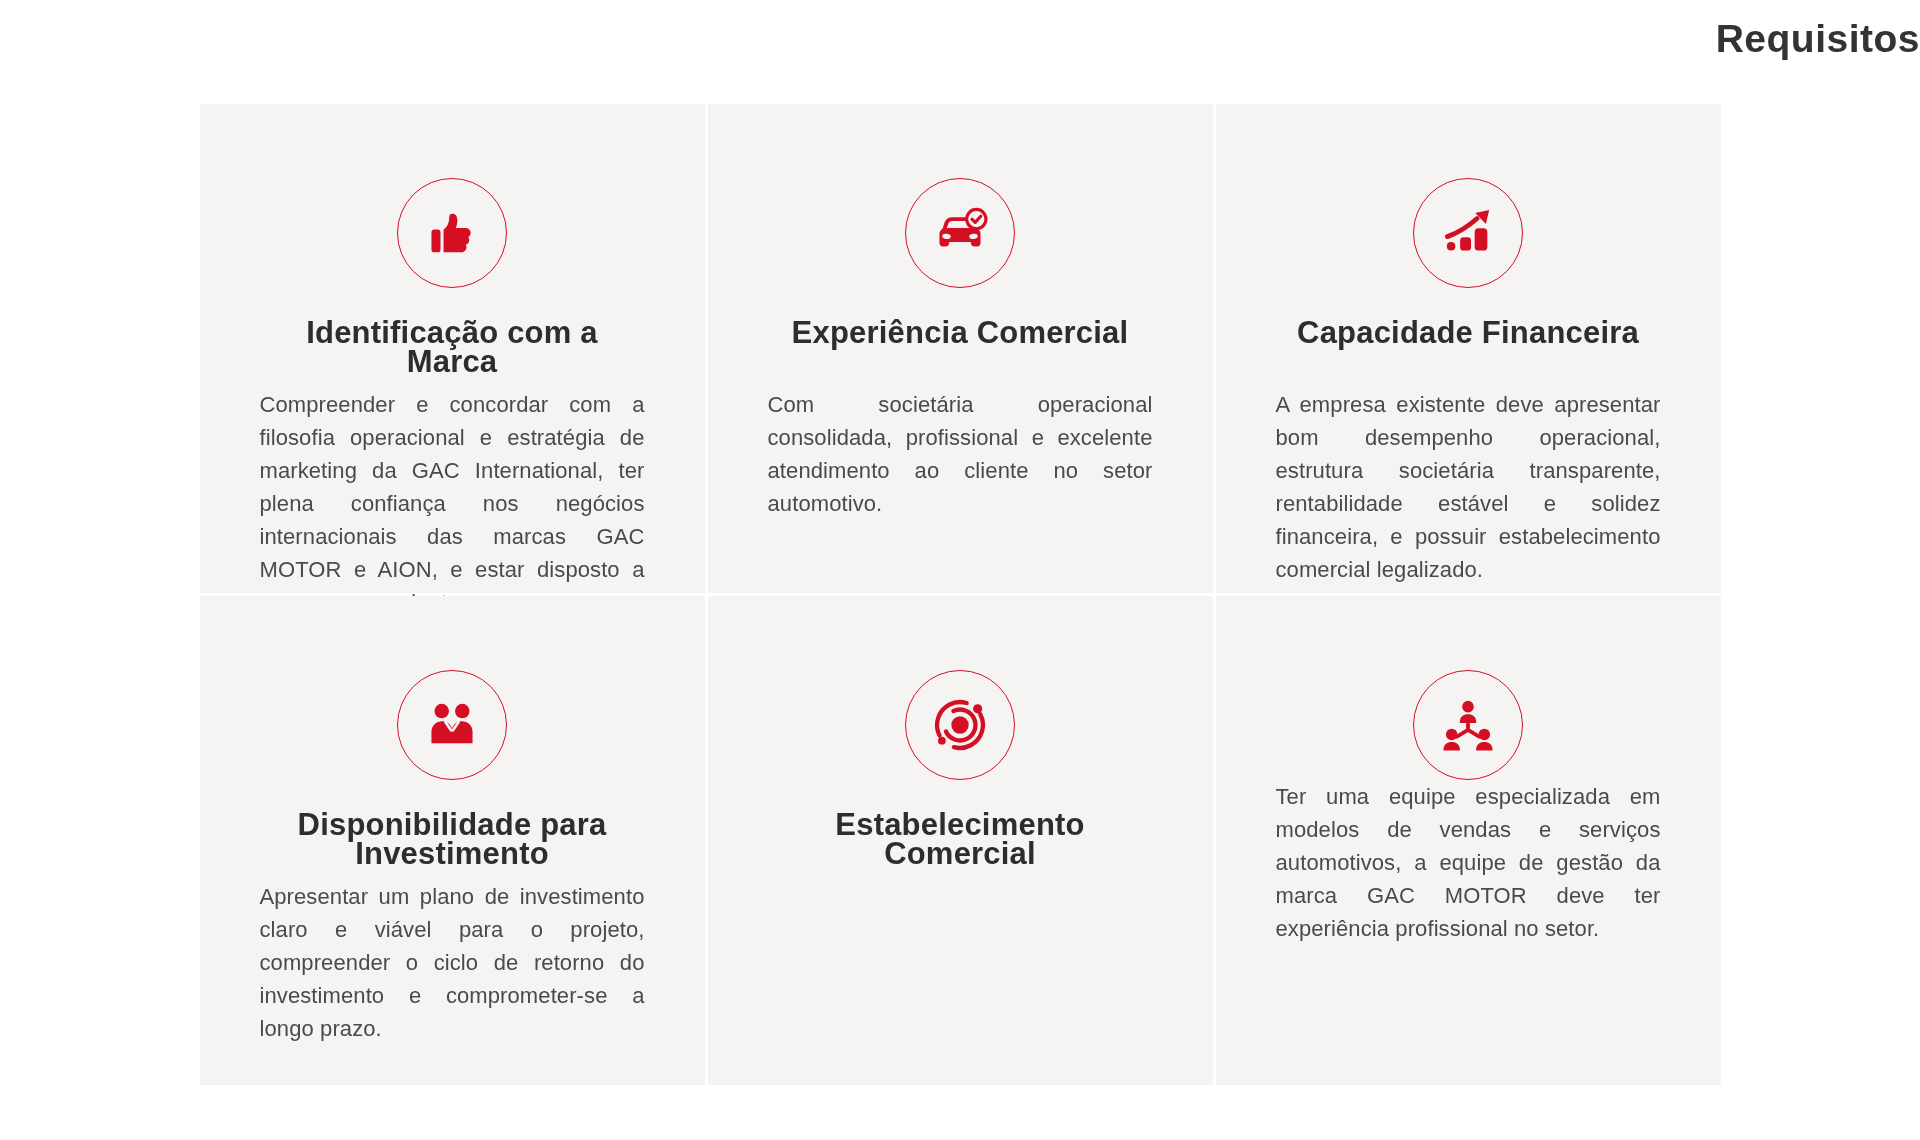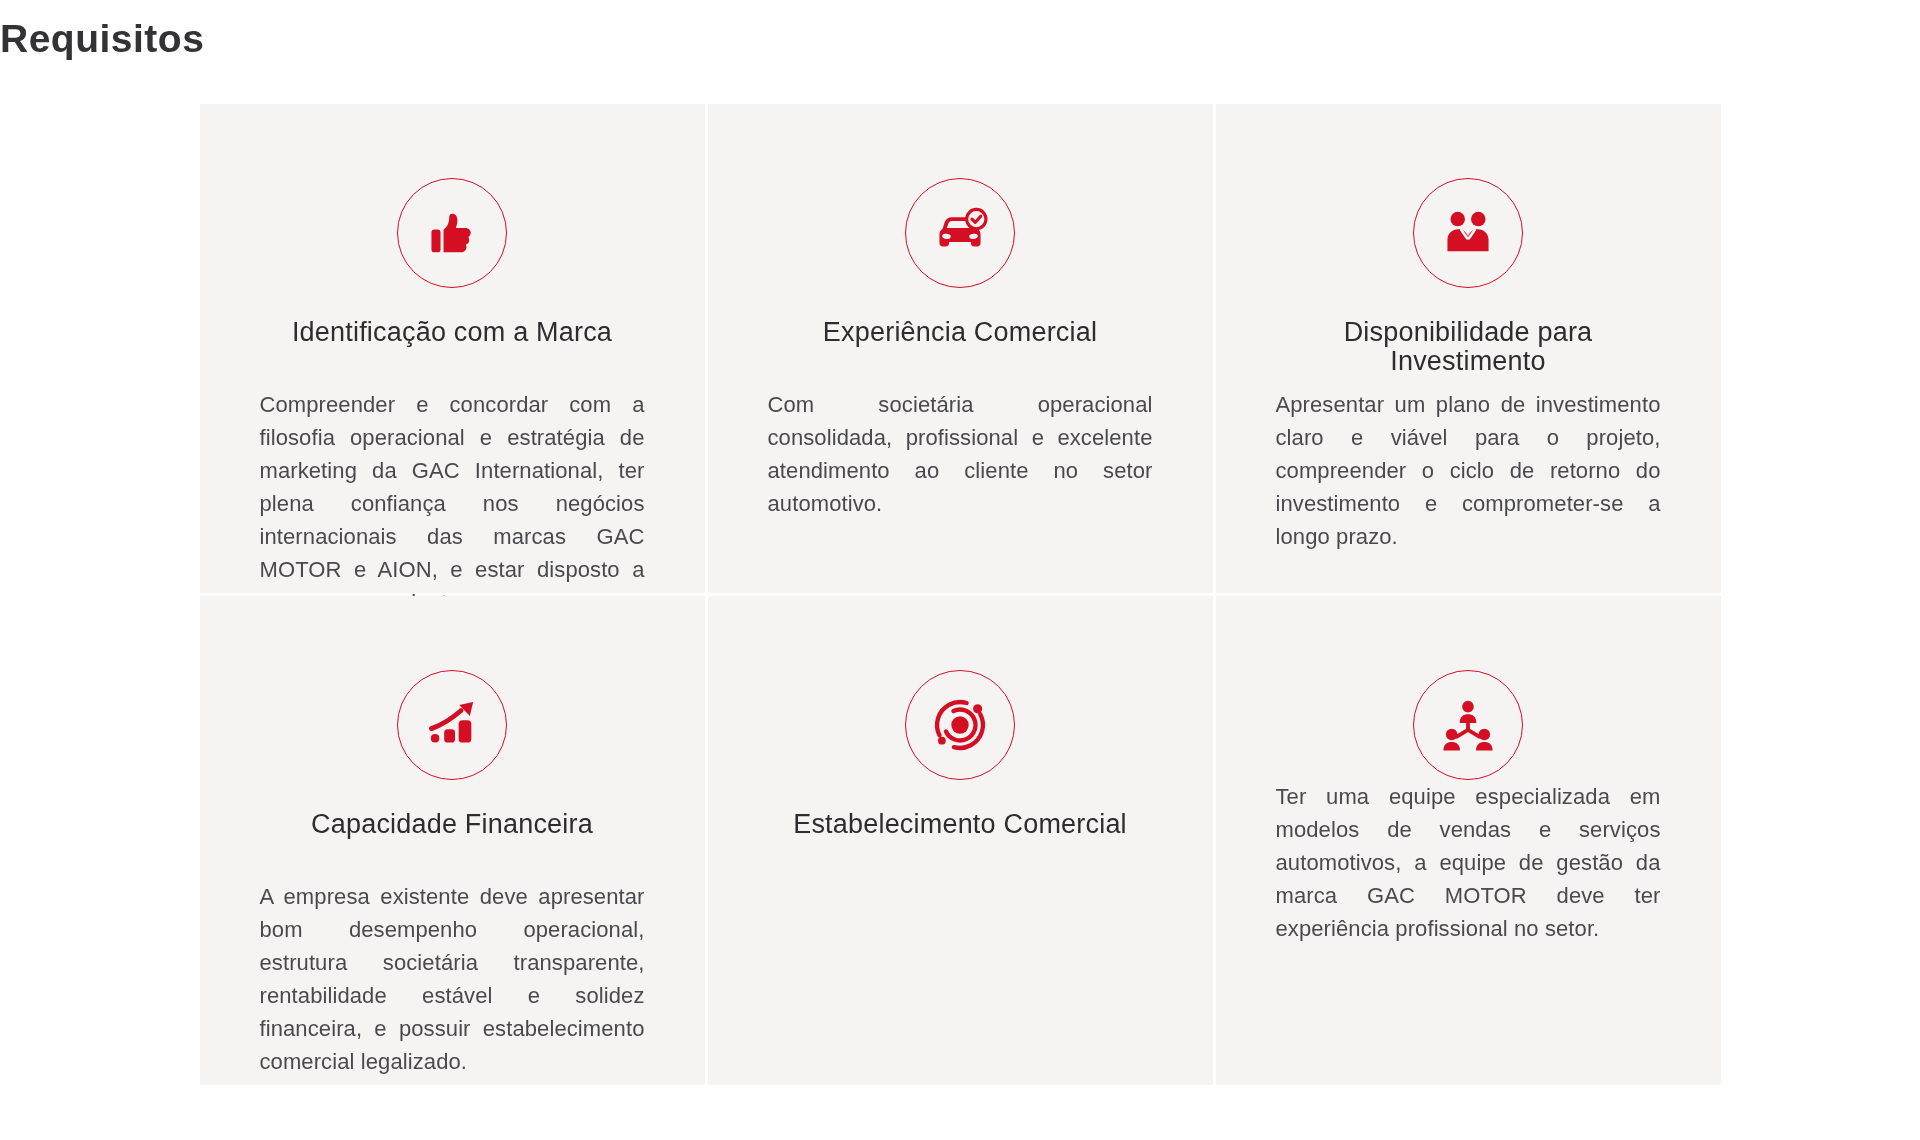--- a/index.html
+++ b/index.html
@@ -8,21 +8,21 @@
     --heading_color:#2d2d2f;
     --body_color:#4a4a4e;
     --title_color:#333336;
     --page_bg:#ffffff;
   }
   *{margin:0;padding:0;box-sizing:border-box;}
   html,body{width:1920px;height:1140px;background:var(--page_bg);
     font-family:"Liberation Sans",sans-serif;overflow:hidden;}
   .section-title{
     padding-top:16px;
-    text-align:left;
+    text-align:right;
     font-size:39px;
     line-height:46px;
     font-weight:600;
     letter-spacing:0.5px;
     color:var(--title_color);
   }
   .grid{
     width:1521px;
     margin:42px auto 0 auto;
     display:grid;
@@ -44,23 +44,23 @@
     border-radius:50%;
     display:flex;align-items:center;justify-content:center;
     flex:none;
   }
   .glyph{width:58px;height:58px;display:block;}
   .card-title{
     margin-top:30px;
     min-height:70px;
     width:100%;
     text-align:center;
-    font-size:27px;
+    font-size:31px;
     line-height:29px;
-    font-weight:400;
+    font-weight:700;
     letter-spacing:0.2px;
     color:var(--heading_color);
   }
   .card-body{
     width:100%;
     font-size:22px;
     line-height:33px;
     letter-spacing:0.1px;
     color:var(--body_color);
     text-align:justify;
@@ -95,42 +95,42 @@
         <path d="M33.9 12.6 L36.6 15.2 L41.2 10.1" fill="none" stroke="var(--accent)" stroke-width="2.6" stroke-linecap="round" stroke-linejoin="round"></path>
       </svg>
     </div>
     <h3 class="card-title">Experiência Comercial</h3>
     <p class="card-body">Com societária operacional consolidada, profissional e excelente atendimento ao cliente no setor automotivo.</p>
   </div>
 
   <div class="card">
     <div class="icon-wrap">
       <svg class="glyph" viewBox="0 0 48 48">
-        <circle cx="15.5" cy="12.5" r="6" fill="var(--accent)"></circle>
-        <circle cx="32.5" cy="12.5" r="6" fill="var(--accent)"></circle>
-        <path fill="var(--accent)" d="M7 39 L7 29.5 C7 24.3 10.8 20.8 16 20.8 C19.8 20.8 22.3 22.8 24 26.8 C25.7 22.8 28.2 20.8 32 20.8 C37.2 20.8 41 24.3 41 29.5 L41 39 Z"></path>
-        <path d="M18.5 21.5 L23.2 28.4 M29.5 21.5 L24.8 28.4" fill="none" stroke="var(--card_bg)" stroke-width="2.2" stroke-linecap="round"></path>
-      </svg>
-    </div>
-    <h3 class="card-title">Disponibilidade para Investimento</h3>
-    <p class="card-body">Apresentar um plano de investimento claro e viável para o projeto, compreender o ciclo de retorno do investimento e comprometer-se a longo prazo.</p>
-  </div>
-
-  <div class="card">
-    <div class="icon-wrap">
-      <svg class="glyph" viewBox="0 0 48 48">
         <rect x="6.5" y="31.5" width="7" height="7" rx="3.4" fill="var(--accent)"></rect>
         <rect x="17.5" y="27.5" width="9" height="11" rx="2.8" fill="var(--accent)"></rect>
         <rect x="29.5" y="20" width="10.5" height="18.5" rx="3.2" fill="var(--accent)"></rect>
         <path d="M7 27 C14 24.5 22.5 20 31.5 12" fill="none" stroke="var(--accent)" stroke-width="4" stroke-linecap="round"></path>
         <path fill="var(--accent)" d="M30 7.5 L41.5 5 L38.8 16.5 Z"></path>
       </svg>
     </div>
     <h3 class="card-title">Capacidade Financeira</h3>
     <p class="card-body">A empresa existente deve apresentar bom desempenho operacional, estrutura societária transparente, rentabilidade estável e solidez financeira, e possuir estabelecimento comercial legalizado.</p>
+  </div>
+
+  <div class="card">
+    <div class="icon-wrap">
+      <svg class="glyph" viewBox="0 0 48 48">
+        <circle cx="15.5" cy="12.5" r="6" fill="var(--accent)"></circle>
+        <circle cx="32.5" cy="12.5" r="6" fill="var(--accent)"></circle>
+        <path fill="var(--accent)" d="M7 39 L7 29.5 C7 24.3 10.8 20.8 16 20.8 C19.8 20.8 22.3 22.8 24 26.8 C25.7 22.8 28.2 20.8 32 20.8 C37.2 20.8 41 24.3 41 29.5 L41 39 Z"></path>
+        <path d="M18.5 21.5 L23.2 28.4 M29.5 21.5 L24.8 28.4" fill="none" stroke="var(--card_bg)" stroke-width="2.2" stroke-linecap="round"></path>
+      </svg>
+    </div>
+    <h3 class="card-title">Disponibilidade para Investimento</h3>
+    <p class="card-body">Apresentar um plano de investimento claro e viável para o projeto, compreender o ciclo de retorno do investimento e comprometer-se a longo prazo.</p>
   </div>
 
   <div class="card">
     <div class="icon-wrap">
       <svg class="glyph" viewBox="0 0 48 48">
         <circle cx="24" cy="24" r="7.2" fill="var(--accent)"></circle>
         <circle cx="24" cy="24" r="12.8" fill="none" stroke="var(--accent)" stroke-width="3.6" stroke-dasharray="60 20.4" stroke-linecap="round" transform="rotate(-115 24 24)"></circle>
         <circle cx="24" cy="24" r="19" fill="none" stroke="var(--accent)" stroke-width="3.6" stroke-dasharray="44 15.7 44 15.7" stroke-linecap="round" transform="rotate(-28 24 24)"></circle>
         <circle cx="38.6" cy="10.6" r="3.8" fill="var(--accent)"></circle>
         <circle cx="9" cy="37" r="3.2" fill="var(--accent)"></circle>

